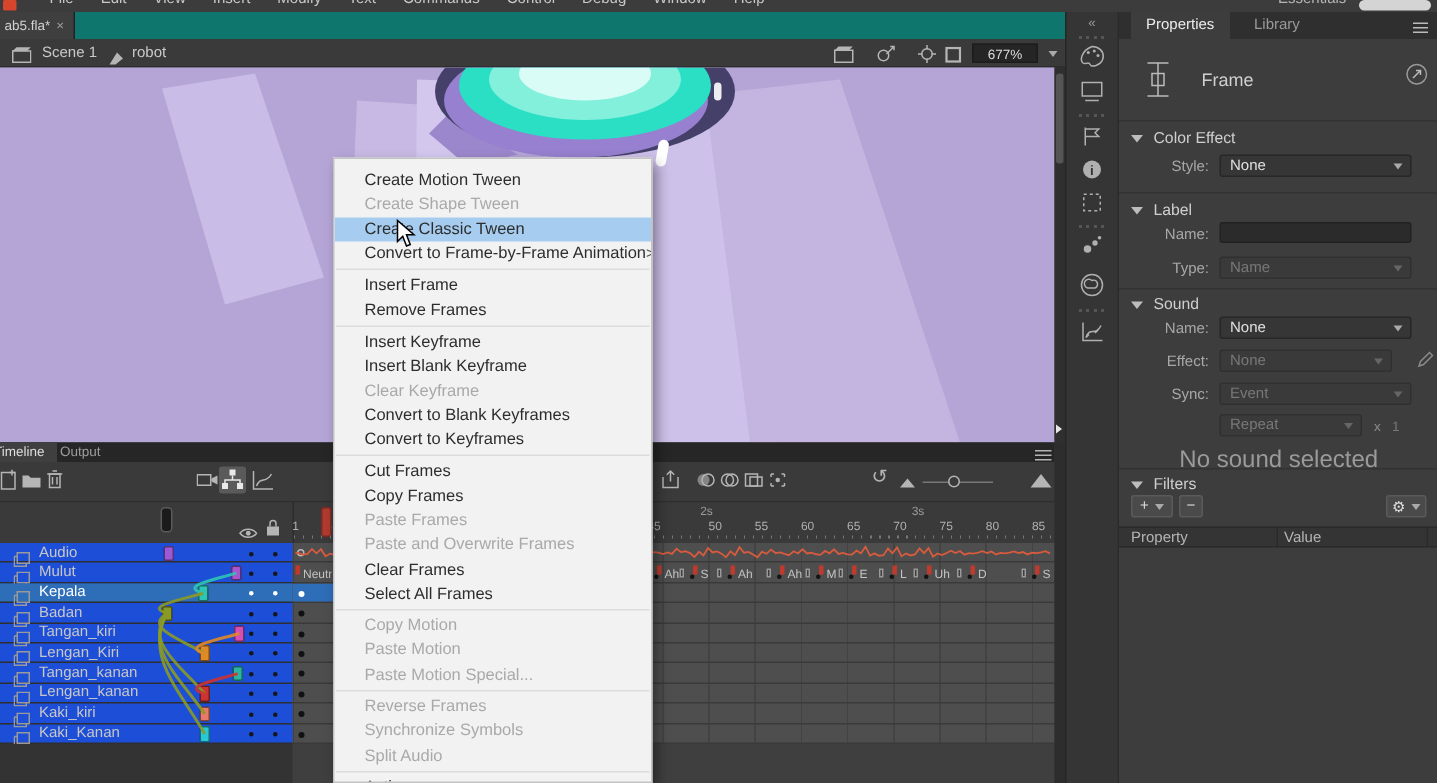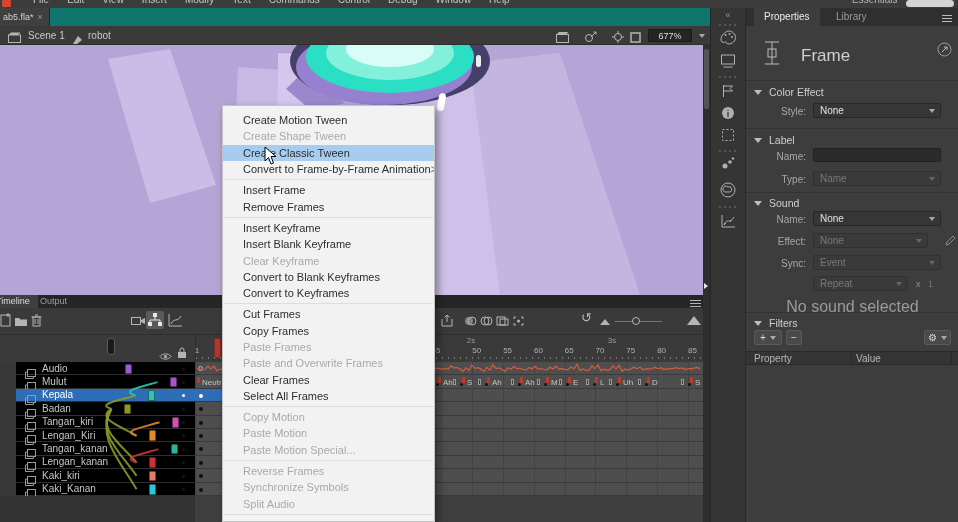--- a/index.html
+++ b/index.html
@@ -56,21 +56,21 @@
   .tbi{position:absolute;top:5px;}
   #tl-header{position:absolute;left:0;top:40px;width:703px;height:27px;background:#3a3a3a;}
   #capsule{position:absolute;left:107px;top:3px;width:8px;height:17px;background:#1b1b1b;border:1px solid #5a5a5a;border-radius:3px;}
   #ruler{position:absolute;left:195px;top:0;width:508px;height:27px;border-left:1px solid #2c2c2c;}
   #ruler:after{content:"";position:absolute;left:0;right:0;bottom:3px;height:2px;background-image:repeating-linear-gradient(90deg,#777 0 1px,transparent 1px 6px);}
   .rnum{position:absolute;top:11px;transform:translateX(-50%);font-size:8px;color:#b0b0b0;}
   .rsec{position:absolute;top:1px;transform:translateX(-50%);font-size:8px;color:#999;}
   #playhead{position:absolute;left:18px;top:3px;width:7px;height:20px;background:#b03b30;border:1px solid #7e2921;border-radius:2px;}
 
   #tl-body{position:absolute;left:0;top:67px;width:703px;height:160px;}
-  #layers{position:absolute;left:16px;top:0;width:218px;height:134px;background:#000000;}
+  #layers{position:absolute;left:0;top:0;width:218px;height:134px;background:#1d4ed8;}
   .layer-row{position:relative;height:13.4px;border-bottom:1px solid #2f2f2f;display:flex;align-items:center;}
   .layer-row.selected{background:#2e6db8;}
   .layer-icon{position:absolute;left:9px;top:2.5px;}
   .layer-name{position:absolute;left:26px;font-size:10px;color:#c7c7c7;line-height:13px;white-space:nowrap;}
   .layer-row.selected .layer-name{color:#fff;}
   .chip{position:absolute;top:1.5px;width:7px;height:10.5px;border-radius:1.5px;border:1px solid rgba(0,0,0,.45);}
   .ldot{position:absolute;top:5.5px;width:3px;height:3px;border-radius:50%;background:#161616;}
   .layer-row.selected .ldot{background:#fff;}
   #layers-fill{position:absolute;left:0;top:134px;width:195px;height:26px;background:#333;}
 
@@ -690,21 +690,21 @@
         <div></div>
         <div></div>
       </div>
 
     <span style="position:absolute;left:16px;top:32px">
       <svg width="20" height="26" viewBox="0 0 20 26">
           <path d="M3 2 H17 M3 24 H17 M10 2 V24" stroke="#bbb" fill="none"></path>
           <rect x="6" y="9" width="8" height="8" fill="none" stroke="#bbb"></rect>
         </svg>
     </span>
-    <span style="position:absolute;left:55px;top:38px;font-size:17px;color:#cfcfcf">Frame</span>
+    <span style="position:absolute;left:55px;top:38px;font-size:12px;color:#cfcfcf">Frame</span>
     <span style="position:absolute;left:191px;top:34px">
       <svg width="15" height="15" viewBox="0 0 15 15">
           <circle cx="7.5" cy="7.5" r="6.5" fill="none" stroke="#999"></circle>
           <path d="M5 10 L10 5 M7 5 H10 V8" stroke="#bbb" fill="none"></path>
         </svg>
     </span>
 
     <div class="divline" style="top:72px"></div>
     <div class="sec-hdr" style="top:78px">
         <span class="tri"></span>

